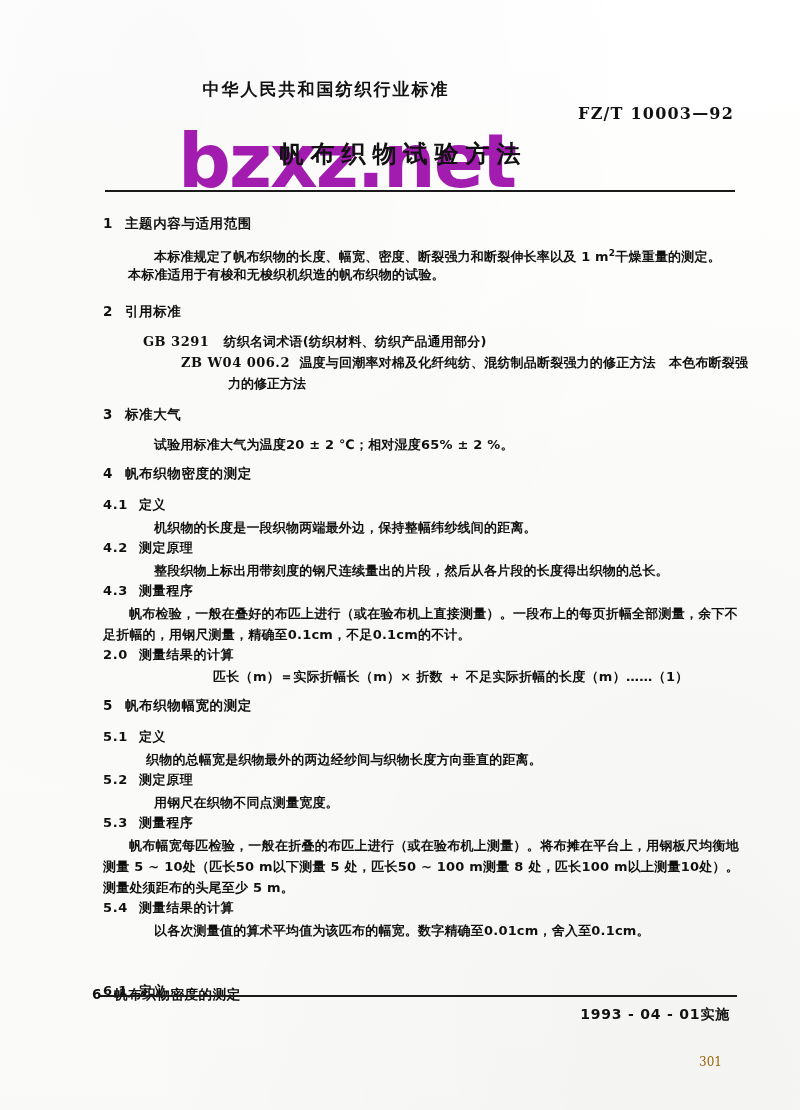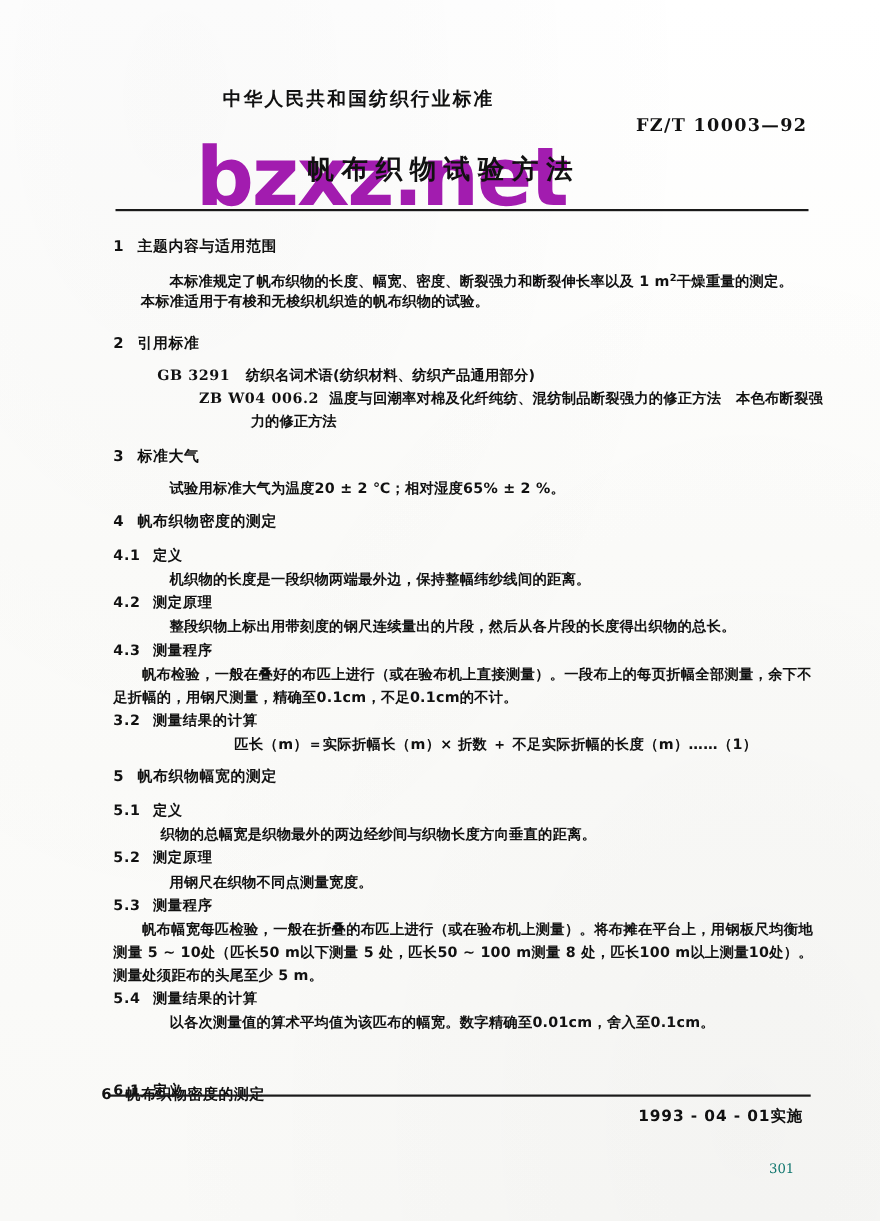--- a/index.html
+++ b/index.html
@@ -180,21 +180,21 @@
     font-weight: 700;
     letter-spacing: 0.8px;
     z-index: 3;
   }
   .page-number {
     position: absolute;
     right: 78px;
     top: 1055px;
     font-size: 12px;
     font-family: "DejaVu Serif", "Liberation Serif", serif;
-    color: #0f766e;
+    color: #a16207;
     z-index: 3;
   }
 </style>
 </head>
 <body>
 
 <div class="page">
   <div class="paper-tone"></div>
 
   <div class="content">
@@ -243,21 +243,21 @@
         <span class="num">4.2</span><span>测定原理</span>
       </div>
       <div class="blk para indent" style="left:128px; top:560px; width:612px;">整段织物上标出用带刻度的钢尺连续量出的片段，然后从各片段的长度得出织物的总长。</div>
 
       <div class="blk h2" style="left:103px; top:582px;">
         <span class="num">4.3</span><span>测量程序</span>
       </div>
       <div class="blk para indent" style="left:103px; top:603px; width:635px;">帆布检验，一般在叠好的布匹上进行（或在验布机上直接测量）。一段布上的每页折幅全部测量，余下不足折幅的，用钢尺测量，精确至0.1cm，不足0.1cm的不计。</div>
 
       <div class="blk h2" style="left:103px; top:646px;">
-        <span class="num">3.2</span><span>测量结果的计算</span>
+        <span class="num">2.0</span><span>测量结果的计算</span>
       </div>
       <div class="blk formula" style="left:213px; top:668px;">匹长（m）＝实际折幅长（m）× 折数 ＋ 不足实际折幅的长度（m）……（1）</div>
 
       <div class="blk h1" style="left:103px; top:697px;">
         <span class="num">5</span><span>帆布织物幅宽的测定</span>
       </div>
 
       <div class="blk h2" style="left:103px; top:728px;">
         <span class="num">5.1</span><span>定义</span>
       </div>

